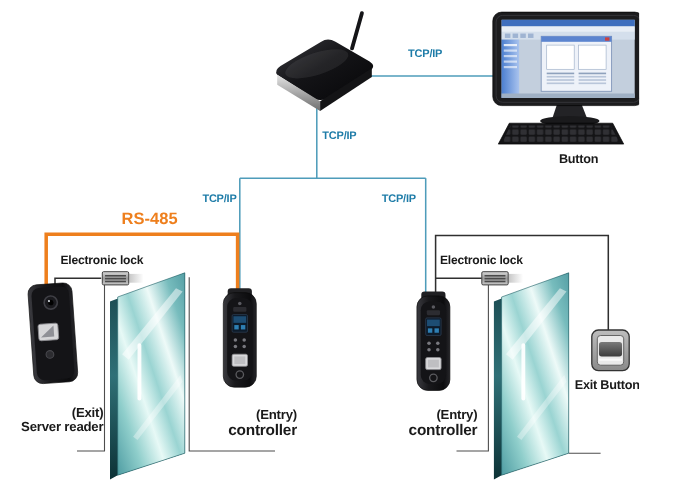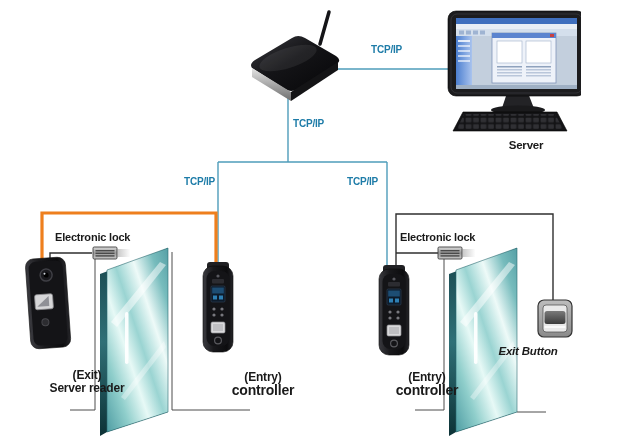--- a/index.html
+++ b/index.html
@@ -4,21 +4,21 @@
 <style>
   html,body{margin:0;padding:0;background:#fff;}
   .canvas{position:relative;width:581px;height:437px;background:#ffffff;overflow:hidden;
           font-family:"Liberation Sans",sans-serif;}
   .layer{position:absolute;left:0;top:0;z-index:1;}
   .lbl{position:absolute;z-index:2;font-weight:bold;color:var(--label_text,#1a1a1a);
        letter-spacing:-0.2px;white-space:nowrap;}
   .tcp{font-size:10px;color:var(--tcp_text,#1e7ca8);}
   .rs485{font-size:15px;color:var(--rs485,#ee7f1d);width:80px;text-align:center;letter-spacing:0;}
   .locklbl{font-size:11px;}
-  .two{width:86px;text-align:center;line-height:13px;font-size:12px;margin-left:36px;}
+  .two{width:86px;text-align:right;line-height:13px;font-size:12px;}
   .two .sub{font-size:14px;}
   .single{width:80px;text-align:center;font-size:11.5px;}
   svg .tcpline{stroke:var(--tcp_line,#4e9cba);stroke-width:1.4;fill:none;}
   svg .rsline{stroke:var(--rs485,#ee7f1d);stroke-width:3.2;fill:none;}
   svg .wire{stroke:var(--wire,#2f2f2f);stroke-width:1.4;fill:none;}
   svg .leader{stroke:var(--leader,#4d4d4d);stroke-width:1;fill:none;}
 </style>
 </head>
 <body>
 
@@ -226,35 +226,36 @@
       <rect x="544.5" y="311" width="21" height="13" rx="2.5" fill="url(#btnInner)"></rect>
       <rect x="544.5" y="326" width="21" height="2" fill="#ffffff" opacity="0.7"></rect>
     </g>
   </svg>
 
   <div class="lbl tcp" style="left:371px;top:44px;">TCP/IP</div>
   <div class="lbl tcp" style="left:293px;top:118px;">TCP/IP</div>
   <div class="lbl tcp" style="left:184px;top:176px;">TCP/IP</div>
   <div class="lbl tcp" style="left:347px;top:176px;">TCP/IP</div>
 
+  <div class="lbl rs485" style="left:96px;top:191px;">RS-485</div>
 
   <div class="lbl locklbl" style="left:55px;top:231px;">Electronic lock</div>
   <div class="lbl locklbl" style="left:400px;top:231px;">Electronic lock</div>
 
   <div class="lbl two" style="left:8px;top:369px;">
     <div>(Exit)</div>
     <div>Server reader</div>
   </div>
 
   <div class="lbl two" style="left:184px;top:371px;">
     <div>(Entry)</div>
     <div class="sub">controller</div>
   </div>
 
   <div class="lbl two" style="left:348px;top:371px;">
     <div>(Entry)</div>
     <div class="sub">controller</div>
   </div>
 
-  <div class="lbl single" style="left:488px;top:345px;font-style:italic;">Exit Button</div>
-  <div class="lbl single" style="left:486px;top:139px;">Server</div>
+  <div class="lbl single" style="left:512px;top:345px;">Exit Button</div>
+  <div class="lbl single" style="left:486px;top:139px;">Button</div>
 
 </div>
 
 </body></html>

